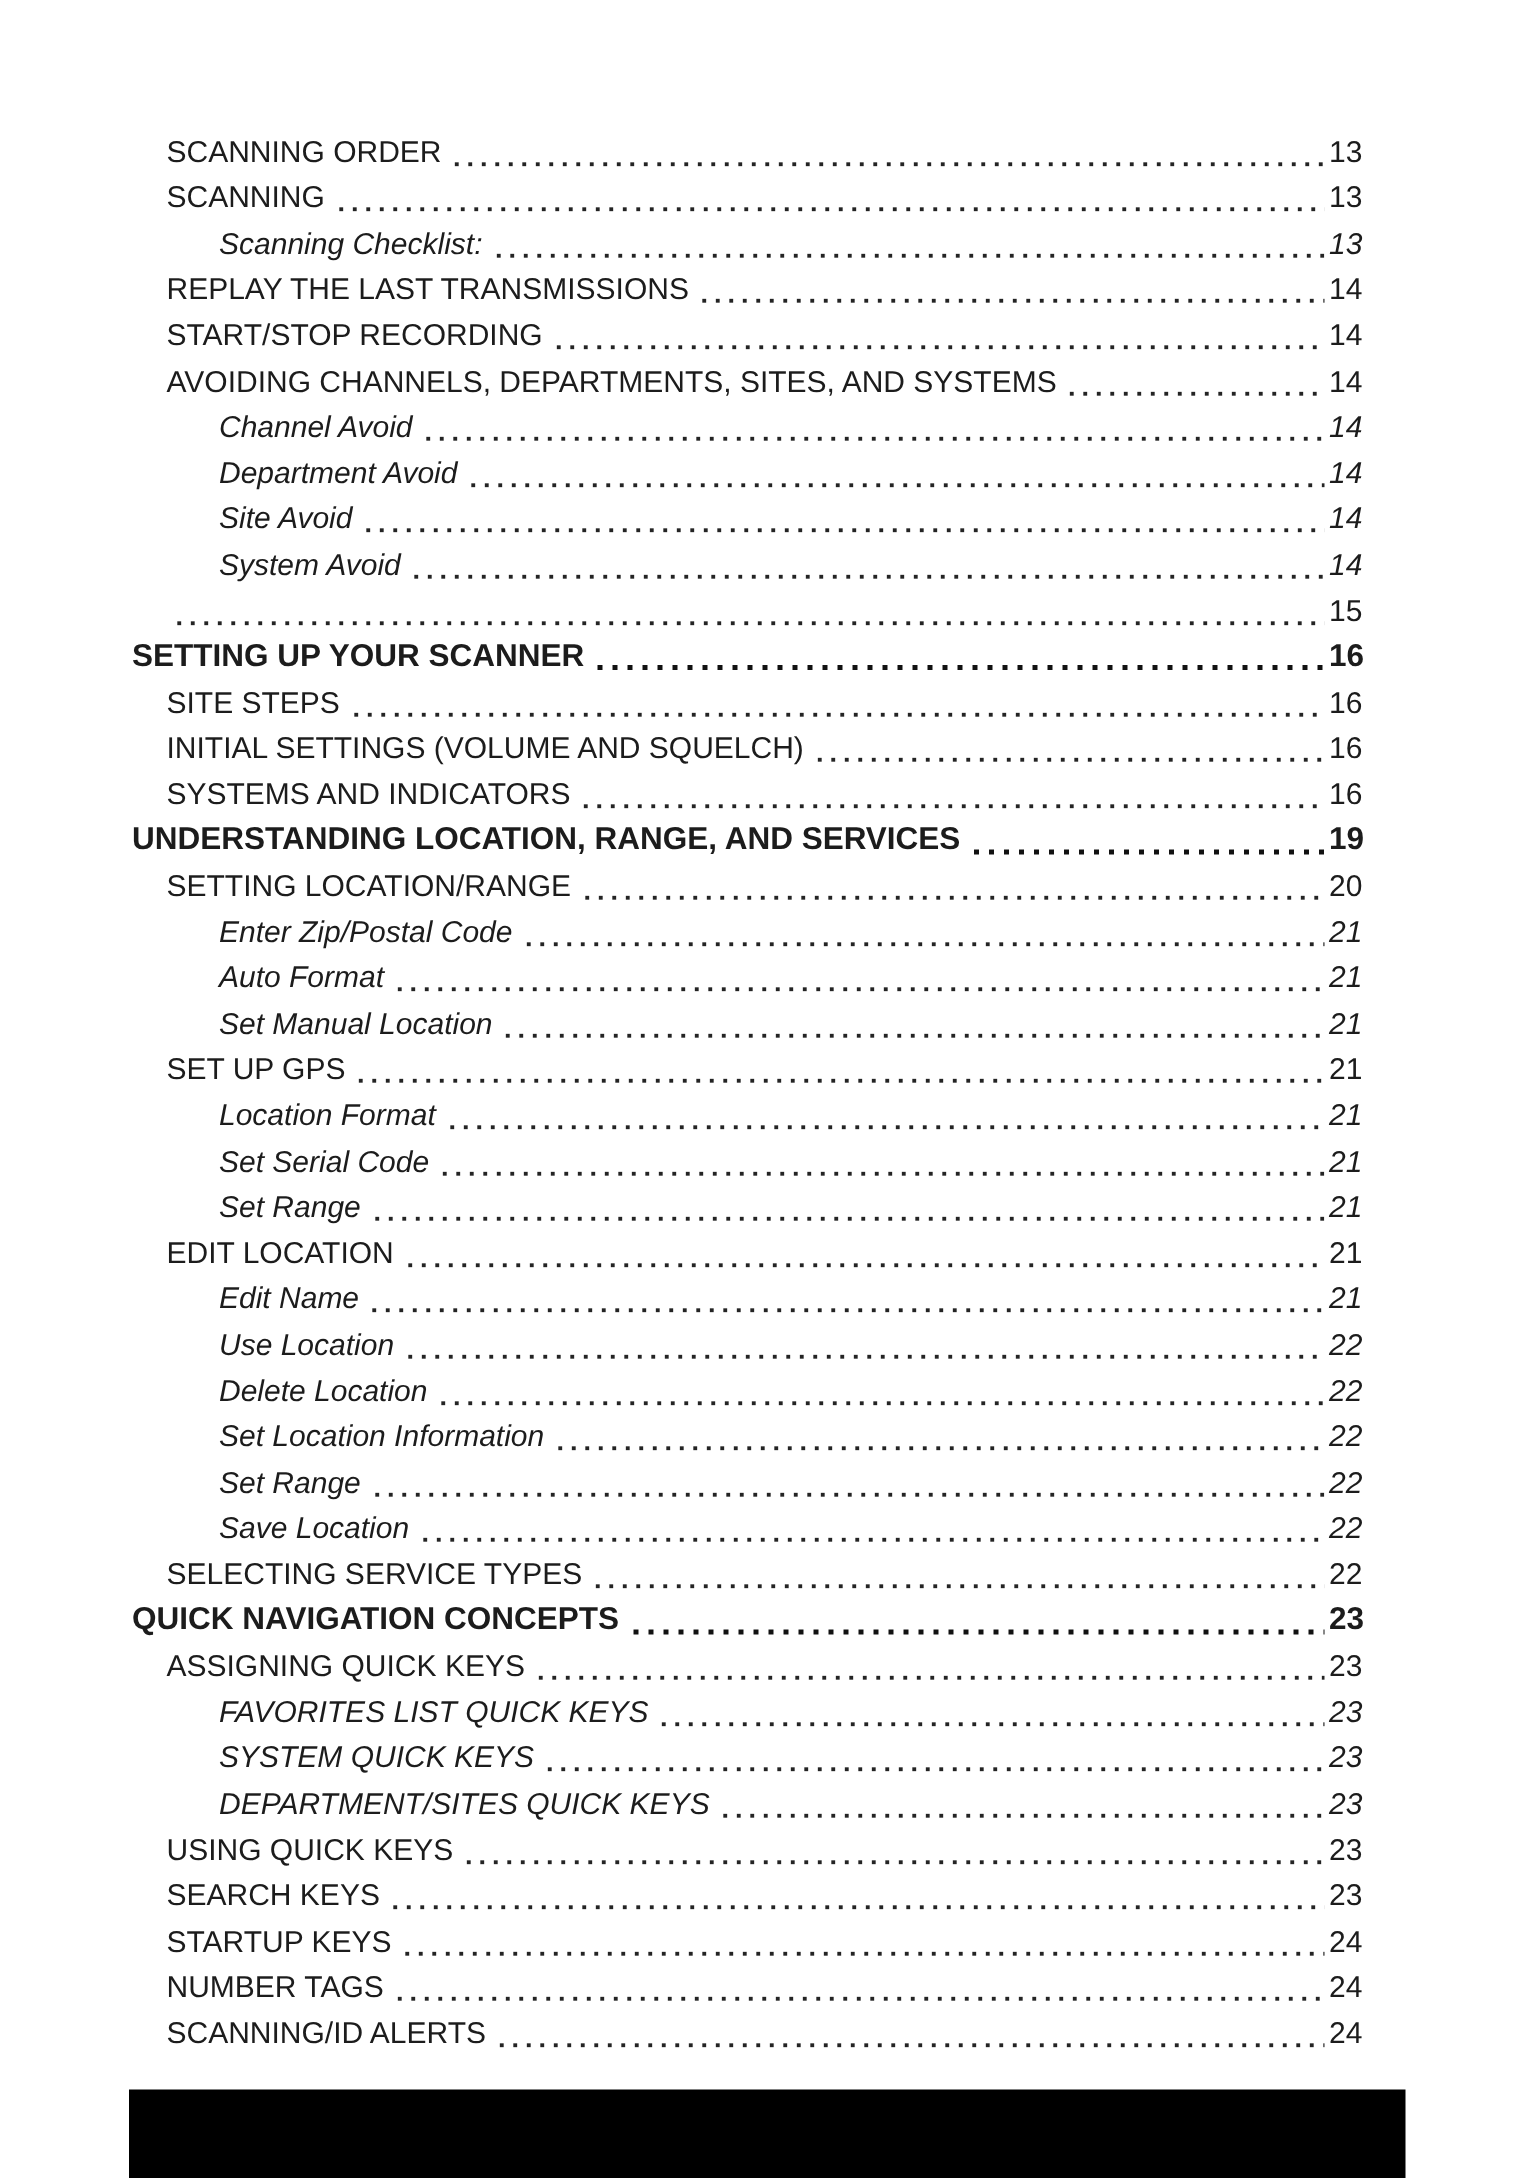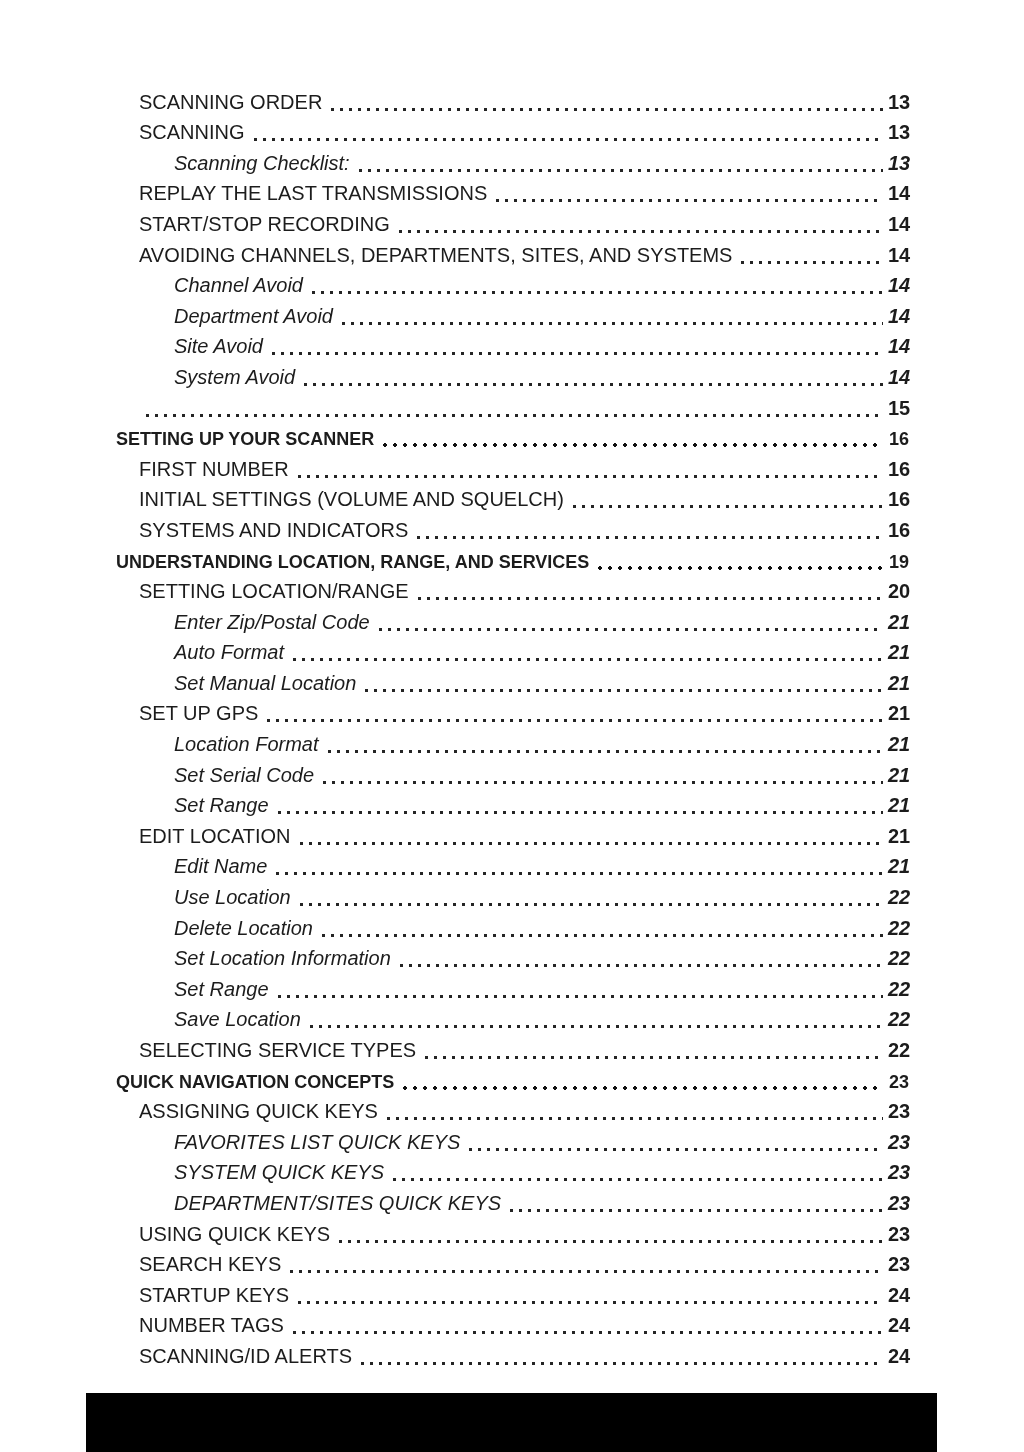--- a/index.html
+++ b/index.html
@@ -9,21 +9,20 @@
     height: 1452px;
     position: relative;
     font-family: "Liberation Sans", sans-serif;
     color: #1c1c1c;
     overflow: hidden;
   }
   .page {
     position: absolute;
     inset: 0;
     padding: 83px 112px 0 88px;
-    margin-left: 28px;
   }
   .toc-list { display: block; }
   .toc-row {
     display: flex;
     align-items: flex-end;
     height: 30.6px;
     font-size: 20px;
     line-height: 1.15;
     white-space: nowrap;
   }
@@ -35,26 +34,25 @@
     flex: 1 1 auto;
     align-self: stretch;
     margin: 0 3px 0 4px;
     background-image: radial-gradient(circle, #242424 1.5px, transparent 1.6px);
     background-size: 9px 9px;
     background-repeat: repeat-x;
     background-position: 0 100%;
   }
   .toc-row .page-num {
     flex: 0 0 auto;
-    text-align: center;
+    text-align: left;
     min-width: 26px;
-    font-weight: bold;
   }
   
-  .level-1 { font-weight: bold; font-size: 18px; }
+  .level-1 { font-weight: bold; font-size: 21px; }
   .level-1 .leader {
     background-image: radial-gradient(circle, #111 1.9px, transparent 2px);
     background-size: 10px 10px;
   }
   .level-2 { padding-left: 23px; }
   .level-3 { padding-left: 58px; font-style: italic; }
   .footer-bar {
     position: absolute;
     left: 86px;
     bottom: 0;
@@ -121,21 +119,21 @@
       <div class="toc-row level-2">
     <span class="leader"></span>
     <span class="page-num">15</span>
   </div>
       <div class="toc-row level-1">
     <span class="label">SETTING UP YOUR SCANNER</span>
     <span class="leader"></span>
     <span class="page-num">16</span>
   </div>
       <div class="toc-row level-2">
-    <span class="label">FIRST NUMBER</span>
+    <span class="label">SITE STEPS</span>
     <span class="leader"></span>
     <span class="page-num">16</span>
   </div>
       <div class="toc-row level-2">
     <span class="label">INITIAL SETTINGS (VOLUME AND SQUELCH)</span>
     <span class="leader"></span>
     <span class="page-num">16</span>
   </div>
       <div class="toc-row level-2">
     <span class="label">SYSTEMS AND INDICATORS</span>

